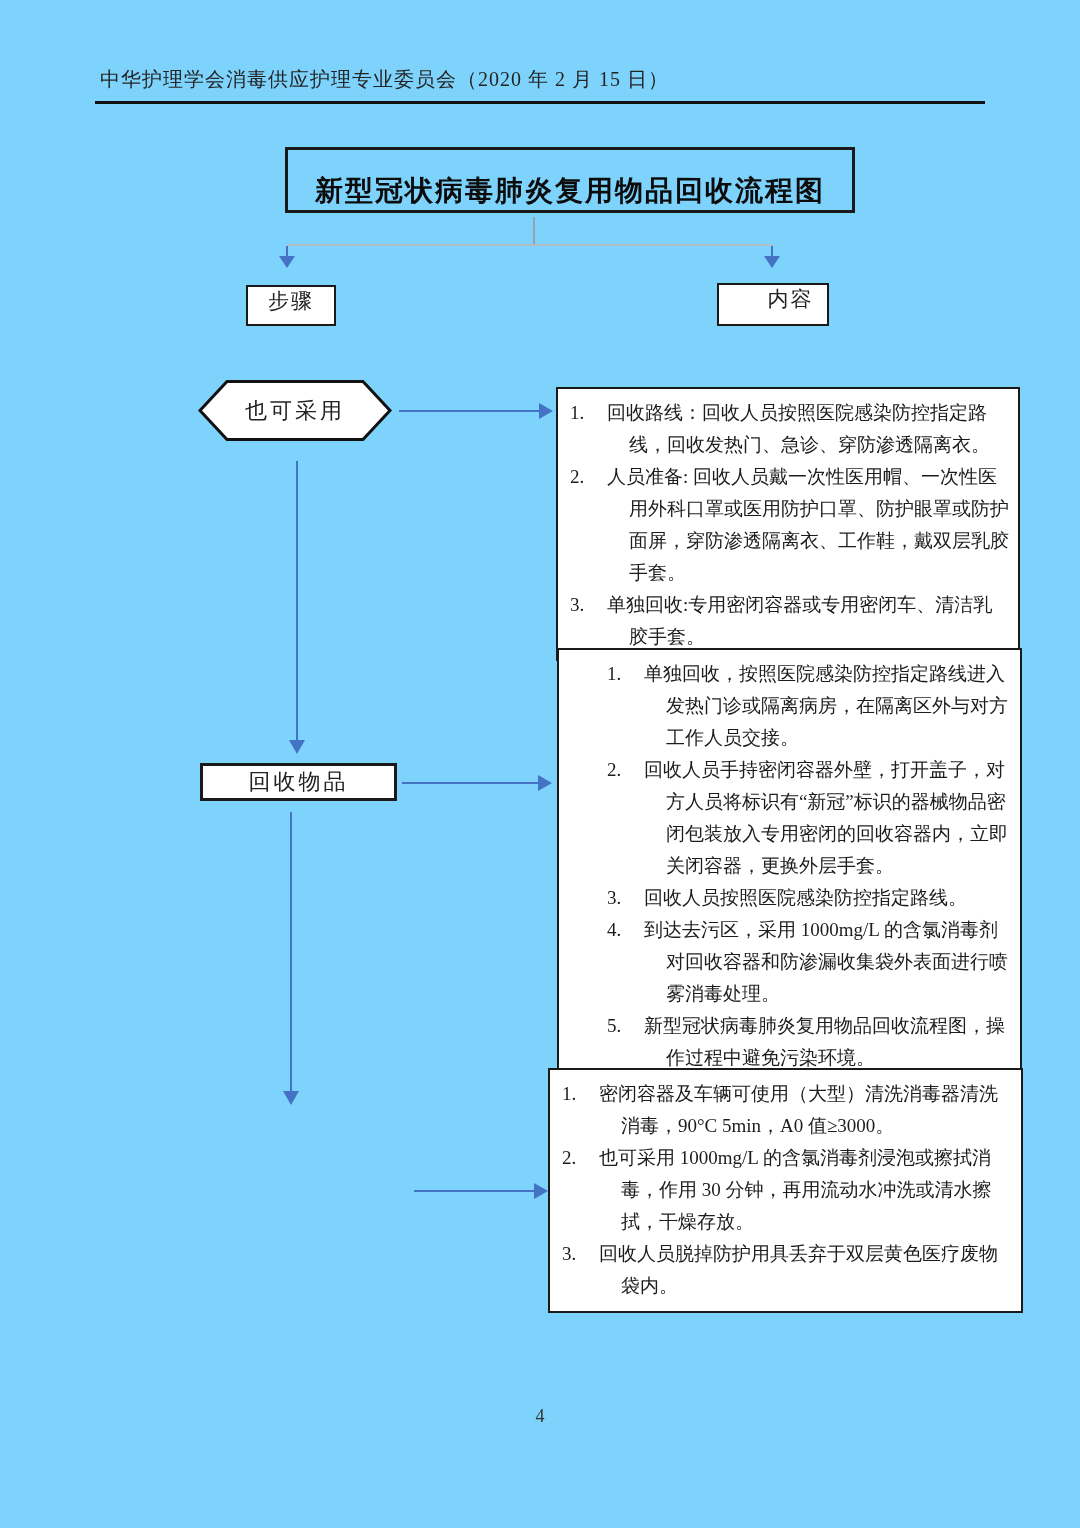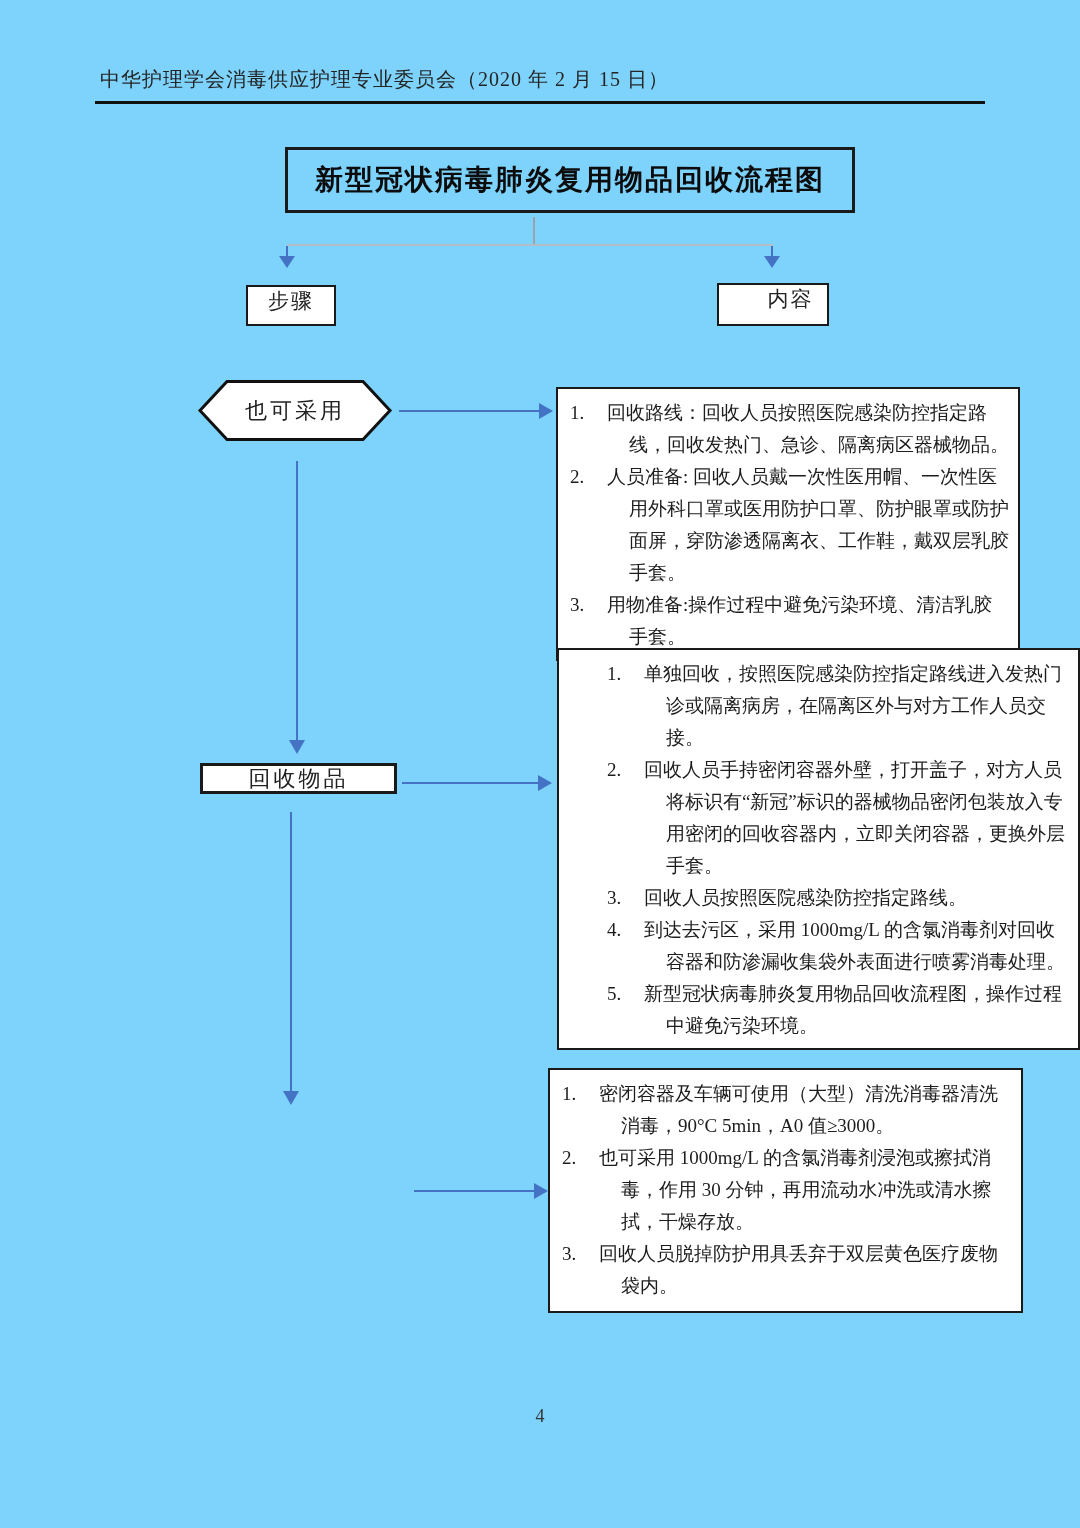--- a/index.html
+++ b/index.html
@@ -24,21 +24,21 @@
     white-space:nowrap;
   }
   .header-rule{
     position:absolute;left:95px;top:101px;width:890px;height:3px;
     background:#111;
   }
   
   .title-box{
     position:absolute;left:285px;top:147px;width:570px;height:66px;
     border:3px solid var(--ink);
-    display:flex;align-items:center;justify-content:center;
+    display:flex;align-items:flex-end;justify-content:center;
     box-sizing:border-box;
   }
   .title-box .t{
     font-family:"Liberation Sans","DejaVu Sans",sans-serif;
     font-weight:900;font-size:28px;letter-spacing:2px;color:#0c0c0c;
   }
   
   .stub-v{position:absolute;left:533px;top:217px;width:2px;height:27px;background:#9aa2ab;}
   .split-h{position:absolute;left:287px;top:244px;width:486px;height:2px;background:var(--connector);}
   .mini-stem{position:absolute;width:2px;height:11px;background:var(--arrow);}
@@ -53,40 +53,40 @@
   #content-label{left:717px;top:283px;width:112px;height:43px;padding-left:35px;}
   
   .shape{position:absolute;}
   .shape svg{position:absolute;left:0;top:0;}
   .shape .cap{
     position:absolute;inset:0;display:flex;align-items:center;justify-content:center;
     font-size:22px;letter-spacing:3px;color:#222;
   }
   #hexagon-shape{left:197px;top:379px;width:196px;height:63px;}
   #rect-shape{
-    left:200px;top:763px;width:197px;height:31px;
+    left:200px;top:763px;width:197px;height:38px;
     border:3px solid var(--ink);box-sizing:border-box;background:#fff;
     display:flex;align-items:center;justify-content:center;
     font-size:22px;letter-spacing:3px;color:#222;
     position:absolute;
   }
   #diamond-shape{left:167px;top:1117px;width:245px;height:148px;}
   
   .v-stem{position:absolute;width:2px;background:var(--arrow);}
   .v-head{position:absolute;width:0;height:0;border-left:8px solid transparent;border-right:8px solid transparent;border-top:14px solid var(--arrow);}
   
   .h-stem{position:absolute;height:2px;background:var(--arrow);}
   .h-head{position:absolute;width:0;height:0;border-top:8px solid transparent;border-bottom:8px solid transparent;border-left:14px solid var(--arrow);}
   
   .content-box{
     position:absolute;border:2.5px solid var(--ink);box-sizing:border-box;background:#fff;
     padding:8px 8px 6px 12px;
   }
   #content-box-1{left:556px;top:387px;width:464px;min-height:233px;}
-  #content-box-2{left:557px;top:648px;width:523px;min-height:368px;padding-left:48px;}
+  #content-box-2{left:557px;top:648px;width:465px;min-height:368px;padding-left:48px;}
   #content-box-3{left:548px;top:1068px;width:475px;min-height:245px;}
   .content-list{
     margin:0;padding:0;list-style:none;counter-reset:item;
     font-size:19px;line-height:32px;color:#1c1c1c;
   }
   .content-list li{
     counter-increment:item;
     padding-left:3.1em;text-indent:-3.1em;
   }
   .content-list li::before{
@@ -130,23 +130,23 @@
       <polygon points="30,2.5 166,2.5 193,31.5 166,60.5 30,60.5 3,31.5" fill="#ffffff" stroke="#111111" stroke-width="3"></polygon>
     </svg>
     <div class="cap">也可采用</div>
   </div>
 
   <div class="h-stem" style="left:399px;top:410px;width:140px;"></div>
   <div class="h-head" style="left:539px;top:403px;"></div>
 
   <div class="content-box" id="content-box-1">
     <ol class="content-list">
-        <li>回收路线：回收人员按照医院感染防控指定路线，回收发热门、急诊、隔离病区器械物品。</li>
+        <li>回收路线：回收人员按照医院感染防控指定路线，回收发热门、急诊、穿防渗透隔离衣。</li>
         <li>人员准备: 回收人员戴一次性医用帽、一次性医用外科口罩或医用防护口罩、防护眼罩或防护面屏，穿防渗透隔离衣、工作鞋，戴双层乳胶手套。</li>
-        <li>用物准备:操作过程中避免污染环境、清洁乳胶手套。</li>
+        <li>单独回收:专用密闭容器或专用密闭车、清洁乳胶手套。</li>
       </ol>
   </div>
 
   <div class="v-stem" style="left:296px;top:461px;height:280px;"></div>
   <div class="v-head" style="left:289px;top:740px;"></div>
 
   <div id="rect-shape">
     <span>回收物品</span>
   </div>
 

